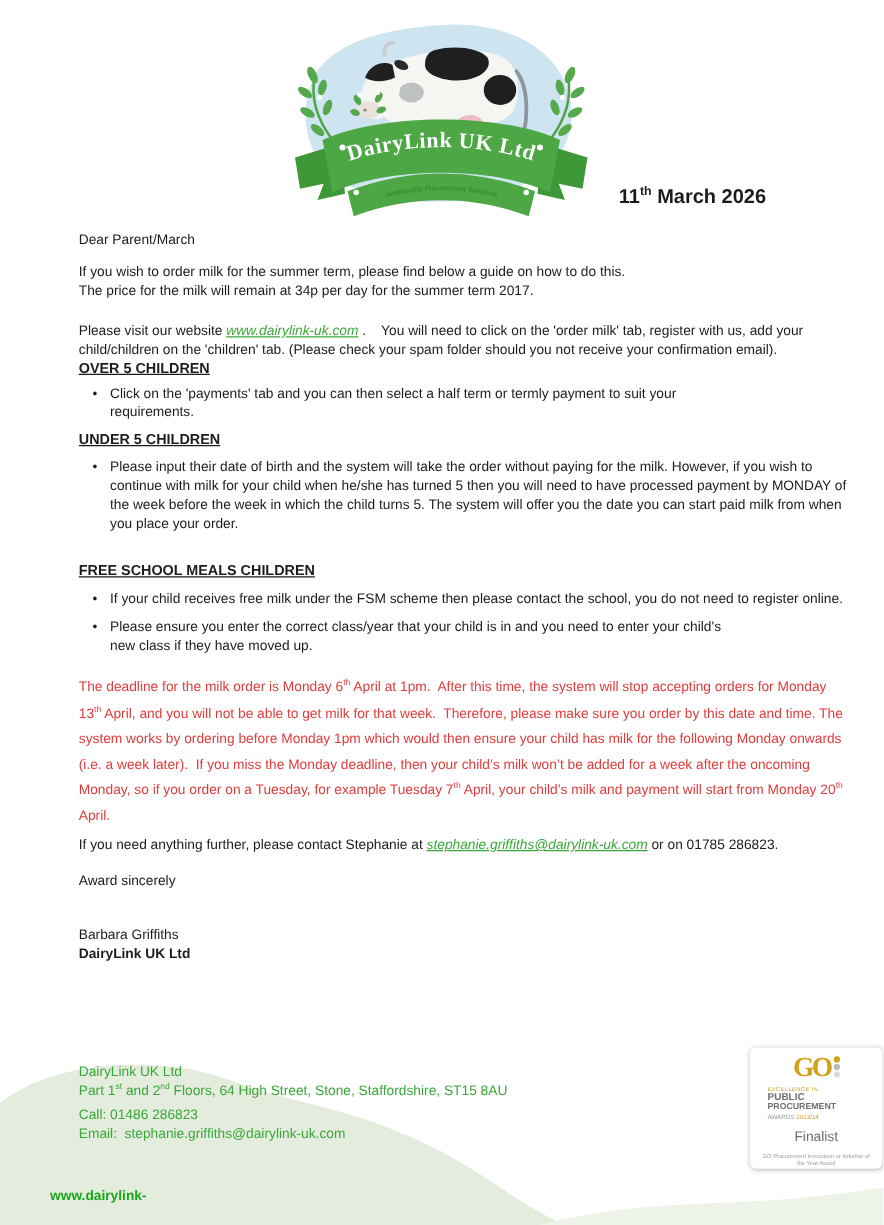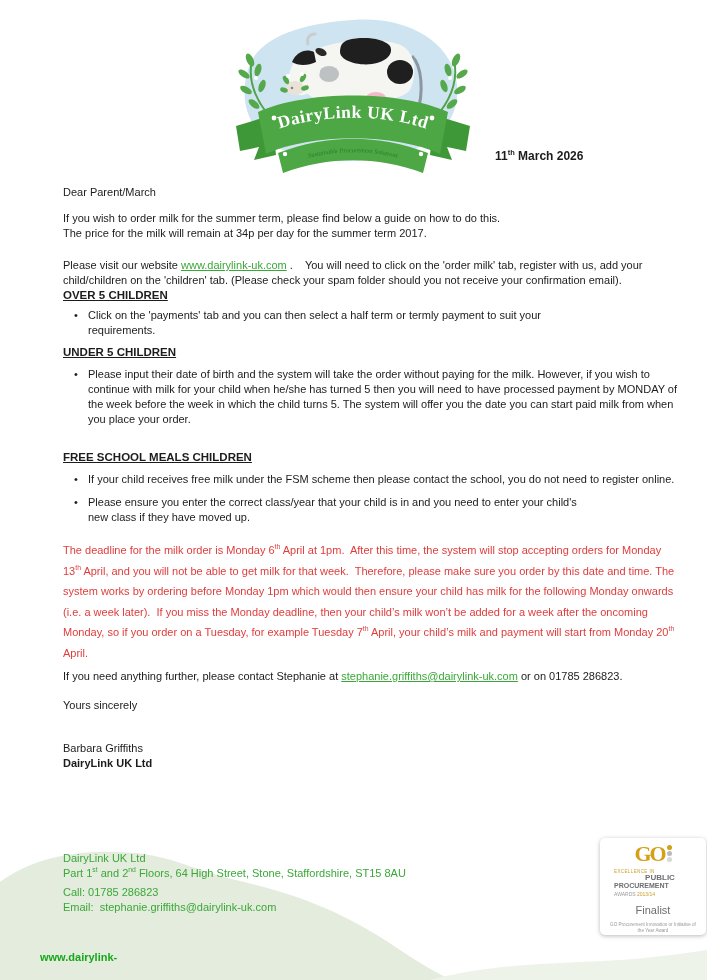--- a/index.html
+++ b/index.html
@@ -2,48 +2,48 @@
 <html><head>
 <meta charset="utf-8">
 <style>
   html,body{margin:0;padding:0;background:#fff;}
   .page{position:relative;width:707px;height:980px;background:#ffffff;overflow:hidden;
         font-family:"Liberation Sans",sans-serif;color:#1c1c1c;}
   sup{font-size:0.62em;vertical-align:super;line-height:0;}
 
   .logo-svg{position:absolute;left:228px;top:14px;}
 
-  .date-line{position:absolute;left:495px;top:149px;font-size:12px;font-weight:bold;}
+  .date-line{position:absolute;left:495px;top:149px;font-size:16px;font-weight:bold;}
 
   .letter-body{position:absolute;left:63px;top:178px;width:618px;font-size:11px;line-height:15px;}
   .letter-body p{margin:0;}
   .prewrap{white-space:pre-wrap;}
   .sect-heading{font-size:11.5px;font-weight:bold;text-decoration:underline;margin:0;}
   .bullet{display:flex;}
   .bullet .dot{flex:none;width:14px;margin-left:11px;}
   .bullet .btxt{flex:1;}
   .red-para{color:#e03c3c;line-height:20.5px;}
-  .green-link{color:#3aa838;text-decoration:underline;cursor:pointer;}
+  .green-link{color:#3aa838;text-decoration:underline;cursor:pointer;font-style:italic;}
 
   .footer-wave{position:absolute;left:0;top:820px;z-index:0;}
   .footer-block{position:absolute;left:63px;top:851px;z-index:2;font-size:11px;line-height:15px;color:#3aa838;}
   .footer-block div{margin:0;}
   .site-partial{position:absolute;left:40px;top:951px;z-index:2;font-size:11px;font-weight:bold;color:#17a81a;}
 
   .award-badge{position:absolute;left:600px;top:838px;width:106px;height:97px;z-index:2;background:#fff;
         border-radius:5px;box-shadow:0 1px 4px rgba(0,0,0,.28);text-align:center;box-sizing:border-box;padding-top:5px;}
   .badge-go-row{display:flex;justify-content:center;align-items:flex-start;gap:2px;height:24px;}
   .go-text{font-family:"Liberation Serif",serif;font-size:22px;font-weight:bold;color:#d4a017;letter-spacing:-2px;line-height:22px;}
   .go-dots{display:flex;flex-direction:column;gap:1px;padding-top:2px;}
   .go-dots i{width:5px;height:5px;border-radius:50%;display:block;}
   .go-dots i:nth-child(1){background:#d4a017;}
   .go-dots i:nth-child(2){background:#b9babc;}
   .go-dots i:nth-child(3){background:#d8d9da;}
   .badge-tagline{font-size:4.5px;color:#c9a227;letter-spacing:.4px;margin-top:2px;text-align:left;padding-left:14px;}
-  .badge-title1{font-size:8px;font-weight:bold;color:#6d6e71;line-height:8px;text-align:center;padding-left:14px;}
+  .badge-title1{font-size:8px;font-weight:bold;color:#6d6e71;line-height:8px;text-align:left;padding-left:14px;}
   .badge-title2{font-size:7px;font-weight:bold;color:#6d6e71;line-height:8px;text-align:left;padding-left:14px;}
   .badge-awards{font-size:5px;color:#9a9b9e;margin-top:1px;text-align:left;padding-left:14px;}
   .badge-awards .yr{color:#c9a227;}
   .badge-status{font-size:11px;color:#6d6e71;margin-top:7px;}
   .badge-desc{font-size:4.6px;color:#9a9b9e;line-height:6px;margin-top:6px;padding:0 7px;}
 </style>
 </head>
 <body>
 
 <div class="page">
@@ -138,34 +138,34 @@
     </div>
     <div class="bullet" style="margin-top:8px">
       <span class="dot">•</span>
       <span class="btxt"><span>Please ensure you enter the correct class/year that your child is in and you need to enter your child's</span><br><span>new class if they have moved up.</span></span>
     </div>
 
     <p class="red-para prewrap" style="margin-top:15px">The deadline for the milk order is Monday 6<sup>th</sup> April at 1pm.  After this time, the system will stop accepting orders for Monday 13<sup>th</sup> April, and you will not be able to get milk for that week.  Therefore, please make sure you order by this date and time. The system works by ordering before Monday 1pm which would then ensure your child has milk for the following Monday onwards (i.e. a week later).  If you miss the Monday deadline, then your child’s milk won’t be added for a week after the oncoming Monday, so if you order on a Tuesday, for example Tuesday 7<sup>th</sup> April, your child’s milk and payment will start from Monday 20<sup>th</sup> April.</p>
 
     <p class="prewrap" style="margin-top:6px"><span>If you need anything further, please contact Stephanie at </span><a class="green-link">stephanie.griffiths@dairylink-uk.com</a><span> or on 01785 286823.</span></p>
 
-    <p style="margin-top:14px">Yours sincerely</p>
+    <p style="margin-top:14px">Award sincerely</p>
 
     <p style="margin-top:28px"><span>Barbara Griffiths</span><br><strong>DairyLink UK Ltd</strong></p>
   </div>
 
   <svg class="footer-wave" width="707" height="160" viewBox="0 0 707 160">
     <path d="M0,62 C30,40 70,30 120,32 C170,34 186,48 236,60 C286,72 330,85 385,120 C412,138 430,150 452,160 L0,160 Z" fill="#e4ecdd"></path>
     <path d="M430,160 C500,142 560,144 620,140 C650,138 680,134 707,130 L707,160 Z" fill="#eef3e9"></path>
   </svg>
 
   <div class="footer-block">
     <div>DairyLink UK Ltd</div>
     <div>Part 1<sup>st</sup> and 2<sup>nd</sup> Floors, 64 High Street, Stone, Staffordshire, ST15 8AU</div>
-    <div class="prewrap" style="margin-top:4px">Call: 01785 286823</div>
+    <div class="prewrap" style="margin-top:4px">Call: 01486 286823</div>
     <div class="prewrap">Email:  stephanie.griffiths@dairylink-uk.com</div>
   </div>
 
   <div class="award-badge">
     <div class="badge-go-row">
       <span class="go-text">GO</span>
       <span class="go-dots">
           <i></i>
           <i></i>
           <i></i>

